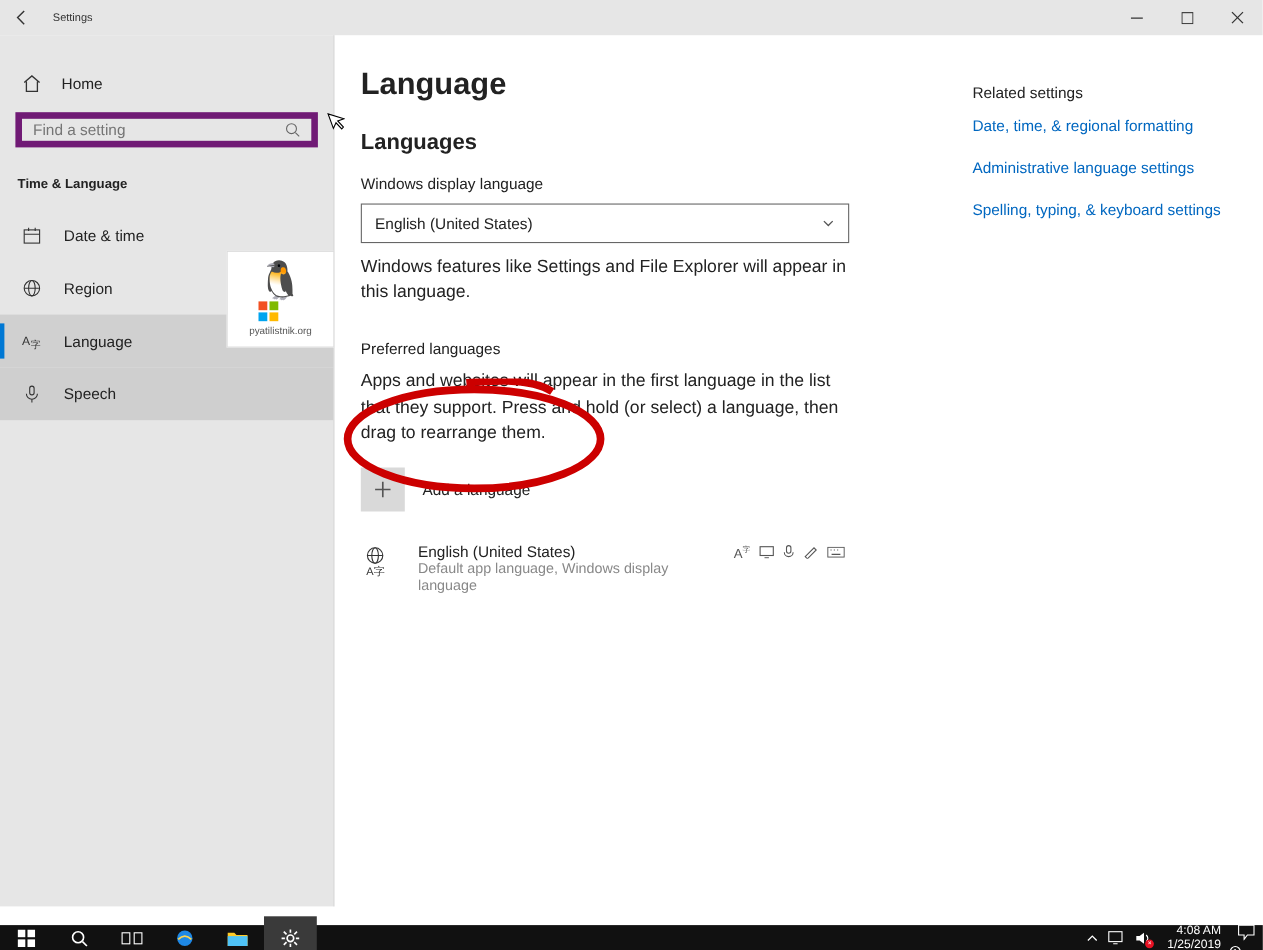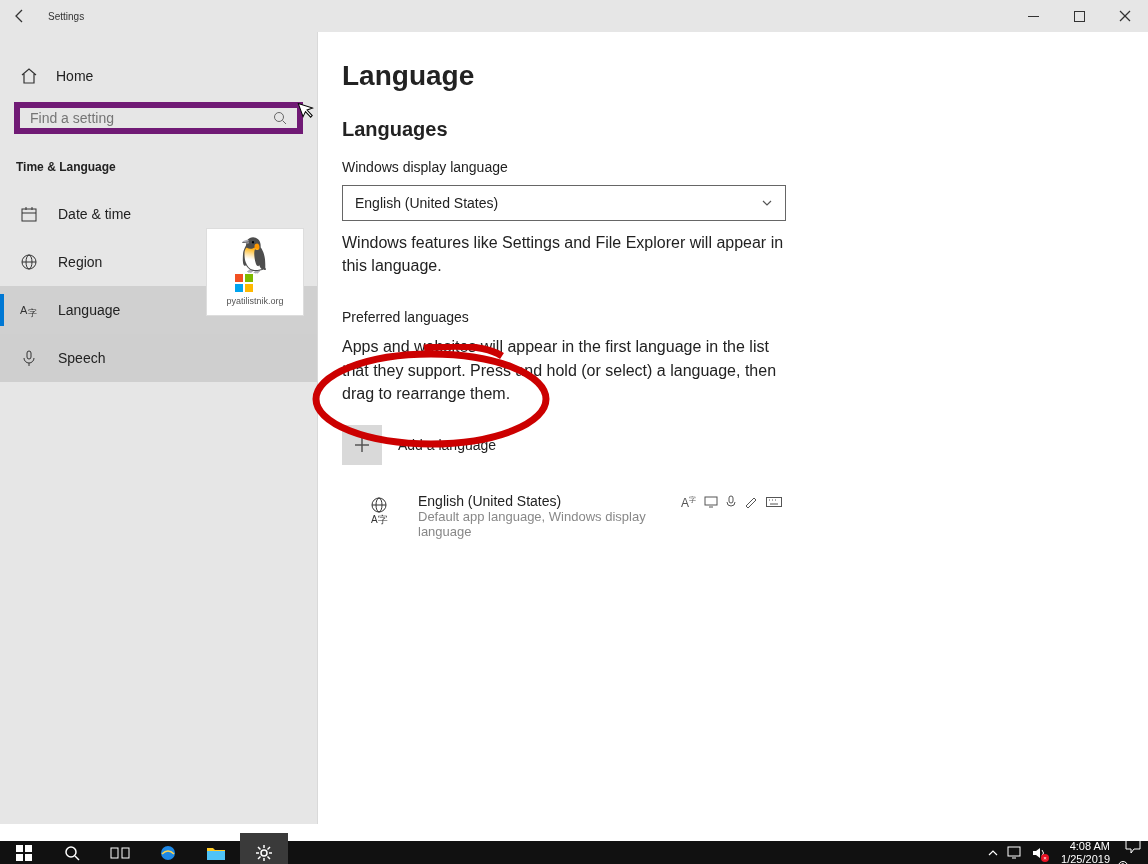--- a/index.html
+++ b/index.html
@@ -31,21 +31,21 @@
   h2 { font-weight: 600; font-size: 20px; margin: 0 0 18px 0; color: #222; }
   .label { font-size: 14px; color: #222; }
   .dropdown { margin-top: 10px; width: 444px; height: 36px; border: 1px solid #666; display: flex; align-items: center; justify-content: space-between; padding: 0 12px; font-size: 14px; color: #222; }
   .dropdown .chev { font-size: 12px; color: #444; }
   .info-text { font-size: 16px; color: #222; margin-top: 10px; line-height: 1.45; max-width: 444px; }
   .section-gap { margin-top: 32px; }
   .add-lang-row { display: flex; align-items: center; gap: 16px; margin-top: 20px; margin-bottom: 28px; }
   .add-lang-btn { width: 40px; height: 40px; background: #d9d9d9; display: flex; align-items: center; justify-content: center; font-size: 22px; color: #444; }
   .add-lang-label { font-size: 14px; color: #222; }
   .lang-item { display: flex; align-items: flex-start; gap: 18px; width: 444px; }
-  .lang-glyph { width: 34px; height: 34px; display: flex; align-items: center; justify-content: center; margin-left: 24px; }
+  .lang-glyph { width: 34px; height: 34px; display: flex; align-items: center; justify-content: center; }
   .lang-texts { flex: 1; }
   .lang-name { font-size: 14px; color: #222; }
   .lang-sub { font-size: 13px; color: #888; }
   .lang-icons { display: flex; gap: 8px; align-items: center; color: #555; font-size: 12px; margin-right: 4px; margin-top: 2px; }
   .right-col { min-width: 230px; padding-top:20px; }
   .right-col .rtitle { font-size: 14px; color: #222; margin-bottom: 14px; }
   .right-col .rlink { font-size: 14px; color: #0067c0; margin-bottom: 22px; cursor: pointer; }
   .taskbar { position: absolute; bottom: 0; left: 0; right: 0; height: 23px; background: #111; display: flex; align-items: center; color: #fff; }
   .taskbar .tb-btn { width: 48px; height: 40px; display: flex; align-items: center; justify-content: center; font-size: 16px; }
   .taskbar .tb-btn.active { background: #3a3a3a; }
@@ -224,20 +224,26 @@
                   <line x1="6" y1="3" x2="7" y2="3" stroke="#555"></line>
                   <line x1="9" y1="3" x2="10" y2="3" stroke="#555"></line>
                   <line x1="4" y1="7" x2="12" y2="7" stroke="#555"></line>
                 </svg>
               </span>
           </div>
         </div>
       </div>
     </div>
 
+    <div class="right-col">
+      <div class="rtitle">Related settings</div>
+      <div class="rlink">Date, time, &amp; regional formatting</div>
+      <div class="rlink">Administrative language settings</div>
+      <div class="rlink">Spelling, typing, &amp; keyboard settings</div>
+    </div>
   </div>
 </div>
 
 <svg class="annot-circle" viewBox="0 0 250 110">
   <ellipse cx="125" cy="55" rx="115" ry="45" stroke="#c00" stroke-width="7" fill="none"></ellipse>
   <path d="M196 12 Q 175 -2 118 4" stroke="#c00" stroke-width="7" fill="none"></path>
 </svg>
 
 <div class="cursor-arrow">
   <svg width="14" height="20" viewBox="0 0 14 20">

